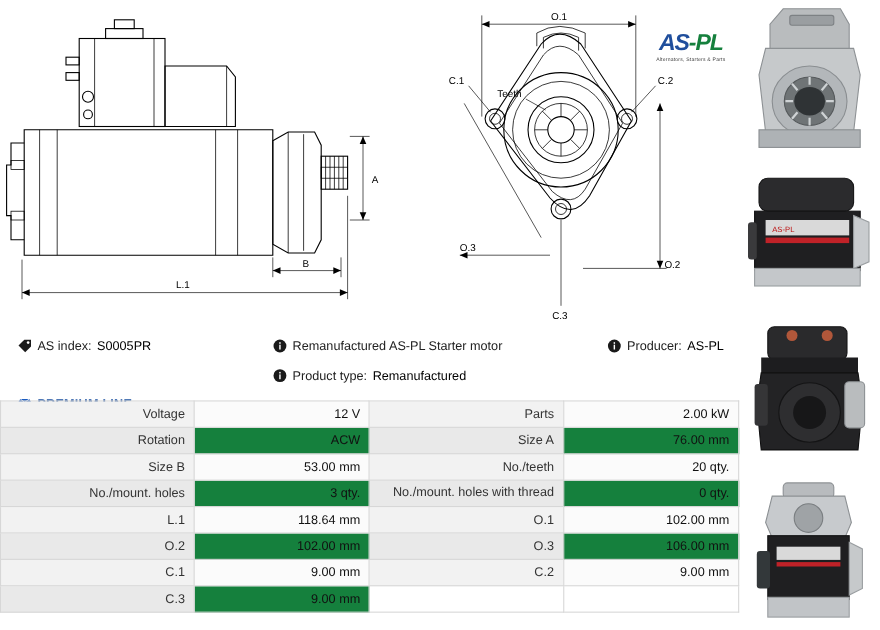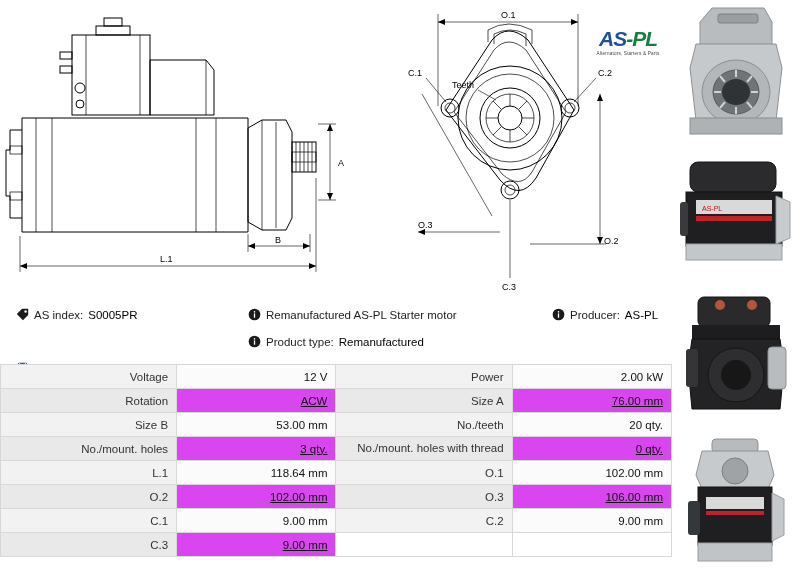--- a/index.html
+++ b/index.html
@@ -57,21 +57,21 @@
 
   
   table.specs {
     position:absolute; left:0; top:364px; width:672px;
     border-collapse:collapse; font-size:11.5px;
   }
   table.specs td { border:1px solid #d7d7d7; height:24px; padding:2px 8px; }
   td.k { width:168px; text-align:right; color:#333; background:#f2f2f2; }
   td.v { width:152px; text-align:right; color:#111; background:#fbfbfb; }
   tr.alt td.k { background:#e9e9e9; }
-  tr.alt td.v { background:#d946ef;text-decoration:underline; }
+  tr.alt td.v { background:#15803d; }
   td.empty { background:#ffffff; }
   .wrap2 { line-height:1.15; }
 
   svg { display:block; }
   .ln { fill:none; stroke:#000; stroke-width:1; }
   .lnthin { fill:none; stroke:#000; stroke-width:.7; }
   .dim { fill:none; stroke:#000; stroke-width:.6; }
   .txt { font-family:"Liberation Sans", sans-serif; font-size:9px; fill:#000; }
 </style>
 </head>
@@ -342,21 +342,21 @@
   <div class="aslogo">
     <div class="mark"><span>AS</span><span class="pl">-PL</span></div>
     <div class="sub">Alternators, Starters &amp; Parts</div>
   </div>
 
   <table class="specs">
     <tbody>
       <tr>
         <td class="k">Voltage</td>
         <td class="v">12 V</td>
-        <td class="k">Power</td>
+        <td class="k">Parts</td>
         <td class="v">2.00 kW</td>
       </tr>
       <tr class="alt">
         <td class="k">Rotation</td>
         <td class="v">ACW</td>
         <td class="k">Size A</td>
         <td class="v">76.00 mm</td>
       </tr>
       <tr>
         <td class="k">Size B</td>

